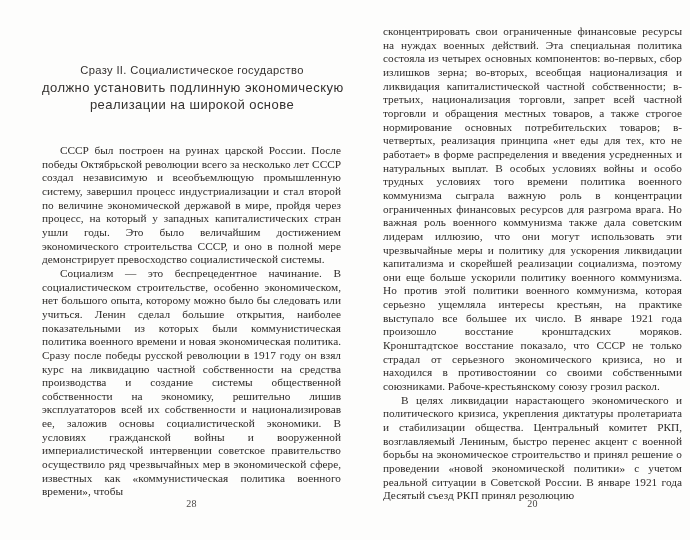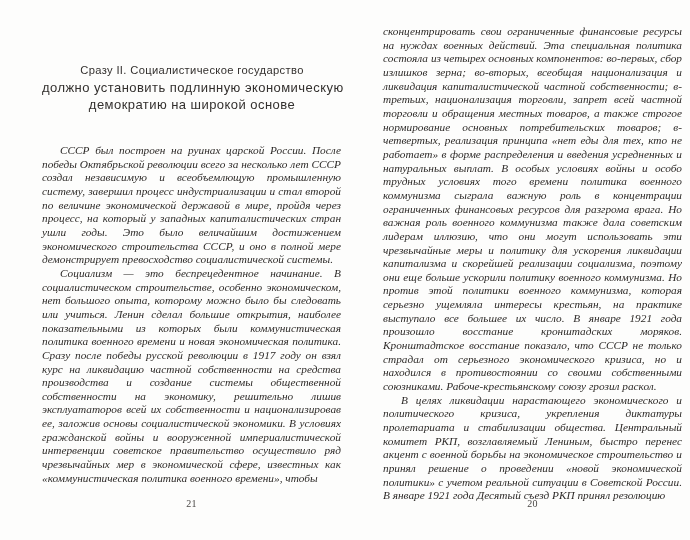--- a/index.html
+++ b/index.html
@@ -60,21 +60,20 @@
 
   .col-body {
     position: absolute;
     width: 299px;
     font-size: 11.3px;
     line-height: 13.65px;
     text-align: justify;
     text-justify: inter-word;
     hyphens: manual;
     color: #2e2b29;
-    font-style: italic;
   }
   .page-left .col-body {
     left: 42px;
     top: 144px;
   }
   .page-right .col-body {
     left: 38px;
     top: 25px;
   }
   .col-body p {
@@ -105,29 +104,29 @@
 </head>
 <body>
 
 <div class="page-spread">
 
   <div class="page-left">
 
     <div class="chapter-heading">
       <span class="line1">Сразу II. Социалистическое государство</span>
       <span class="line2">должно установить подлинную экономическую</span>
-      <span class="line3">демократию на широкой основе</span>
+      <span class="line3">реализации на широкой основе</span>
     </div>
 
     <div class="col-body">
       <p>СССР был построен на руинах царской России. После победы Октябрьской революции всего за несколько лет СССР создал независимую и всеобъемлющую промышленную систему, завершил процесс индустриализации и стал второй по величине экономической державой в мире, пройдя через процесс, на который у западных капиталистических стран ушли годы. Это было величайшим достижением экономического строительства СССР, и оно в полной мере демонстрирует превосходство социалистической системы.</p>
       <p>Социализм — это беспрецедентное начинание. В социалистическом строительстве, особенно экономическом, нет большого опыта, которому можно было бы следовать или учиться. Ленин сделал большие открытия, наиболее показательными из которых были коммунистическая политика военного времени и новая экономическая политика. Сразу после победы русской революции в 1917 году он взял курс на ликвидацию частной собственности на средства производства и создание системы общественной собственности на экономику, решительно лишив эксплуататоров всей их собственности и национализировав ее, заложив основы социалистической экономики. В условиях гражданской войны и вооруженной империалистической интервенции советское правительство осуществило ряд чрезвычайных мер в экономической сфере, известных как «коммунистическая политика военного времени», чтобы</p>
     </div>
 
-    <div class="folio">21</div>
+    <div class="folio">28</div>
   </div>
 
   <div class="page-right">
 
     <div class="col-body">
       <p class="cont">сконцентрировать свои ограниченные финансовые ресурсы на нуждах военных действий. Эта специальная политика состояла из четырех основных компонентов: во-первых, сбор излишков зерна; во-вторых, всеобщая национализация и ликвидация капиталистической частной собственности; в-третьих, национализация торговли, запрет всей частной торговли и обращения местных товаров, а также строгое нормирование основных потребительских товаров; в-четвертых, реализация принципа «нет еды для тех, кто не работает» в форме распределения и введения усредненных и натуральных выплат. В особых условиях войны и особо трудных условиях того времени политика военного коммунизма сыграла важную роль в концентрации ограниченных финансовых ресурсов для разгрома врага. Но важная роль военного коммунизма также дала советским лидерам иллюзию, что они могут использовать эти чрезвычайные меры и политику для ускорения ликвидации капитализма и скорейшей реализации социализма, поэтому они еще больше ускорили политику военного коммунизма. Но против этой политики военного коммунизма, которая серьезно ущемляла интересы крестьян, на практике выступало все большее их число. В январе 1921 года произошло восстание кронштадских моряков. Кронштадтское восстание показало, что СССР не только страдал от серьезного экономического кризиса, но и находился в противостоянии со своими собственными союзниками. Рабоче-крестьянскому союзу грозил раскол.</p>
       <p>В целях ликвидации нарастающего экономического и политического кризиса, укрепления диктатуры пролетариата и стабилизации общества. Центральный комитет РКП, возглавляемый Лениным, быстро перенес акцент с военной борьбы на экономическое строительство и принял решение о проведении «новой экономической политики» с учетом реальной ситуации в Советской России. В январе 1921 года Десятый съезд РКП принял резолюцию</p>
     </div>
 
     <div class="folio">20</div>

